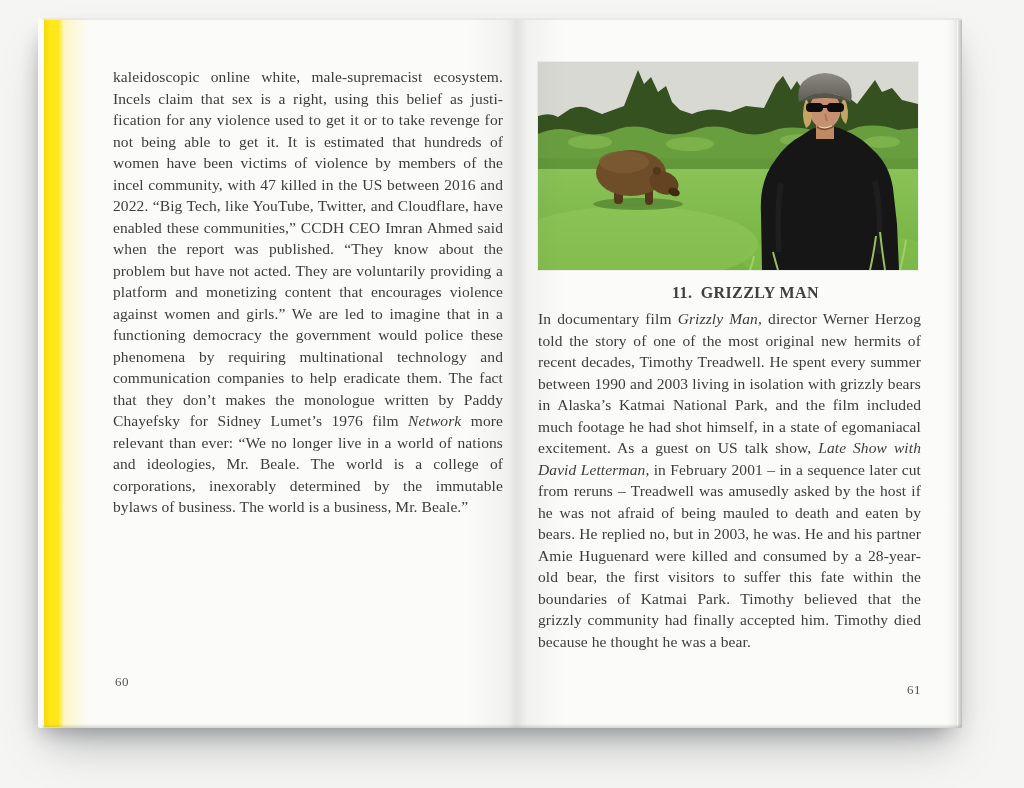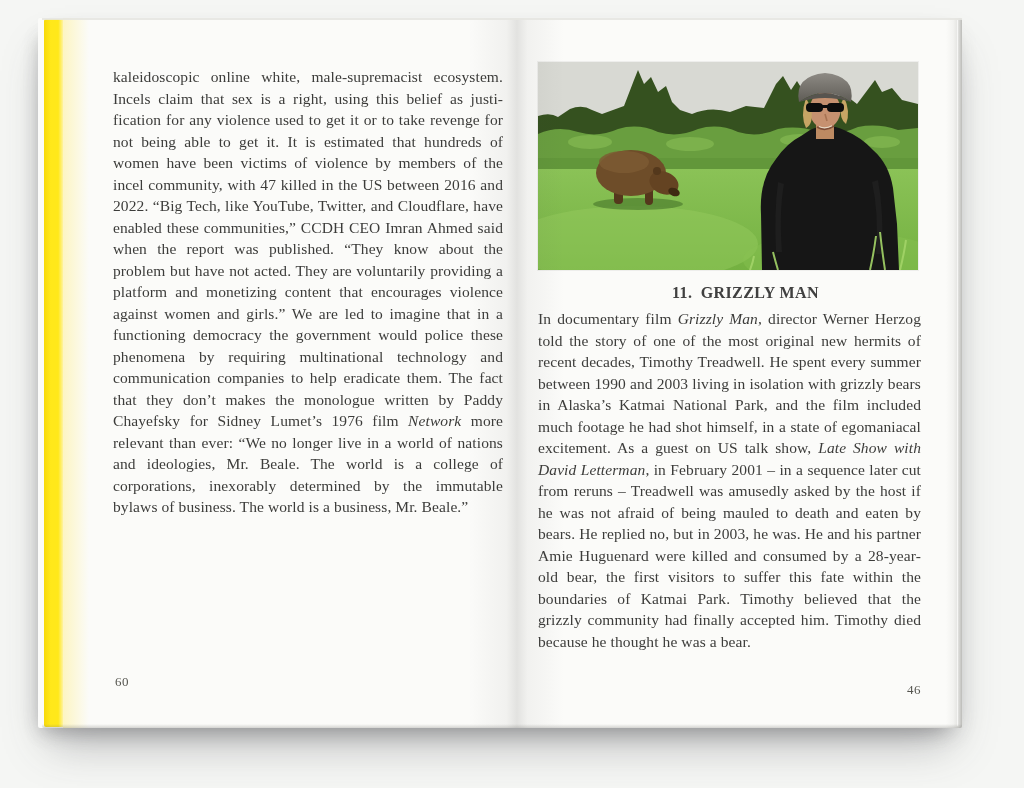--- a/index.html
+++ b/index.html
@@ -173,20 +173,20 @@
           <path d="M240,208 Q237,198 235,190"></path>
           <path d="M212,208 Q215,200 216,194"></path>
         </g>
       </svg>
     </div>
 
     <h2 class="chapter-heading">11. GRIZZLY MAN</h2>
 
     <p class="page-body right-body"><span>In documentary film </span><i>Grizzly Man</i><span>, director Werner Herzog told the story of one of the most original new hermits of recent decades, Timothy Treadwell. He spent every summer between 1990 and 2003 living in isolation with grizzly bears in Alaska’s Katmai National Park, and the film included much footage he had shot himself, in a state of egomaniacal excitement. As a guest on US talk show, </span><i>Late Show with David Letterman</i><span>, in February 2001 – in a sequence later cut from reruns – Treadwell was amusedly asked by the host if he was not afraid of being mauled to death and eaten by bears. He replied no, but in 2003, he was. He and his partner Amie Huguenard were killed and consumed by a 28-year-old bear, the first visitors to suffer this fate within the boundaries of Katmai Park. Timothy believed that the grizzly commu­nity had finally accepted him. Timothy died because he thought he was a bear.</span></p>
 
-    <div class="page-number pn-right">46</div>
+    <div class="page-number pn-right">61</div>
   </div>
 
   <div class="gutter"></div>
   <div class="fore-edge"></div>
   <div class="bottom-edge"></div>
   <div class="top-edge"></div>
 </div>
 
 </body></html>

